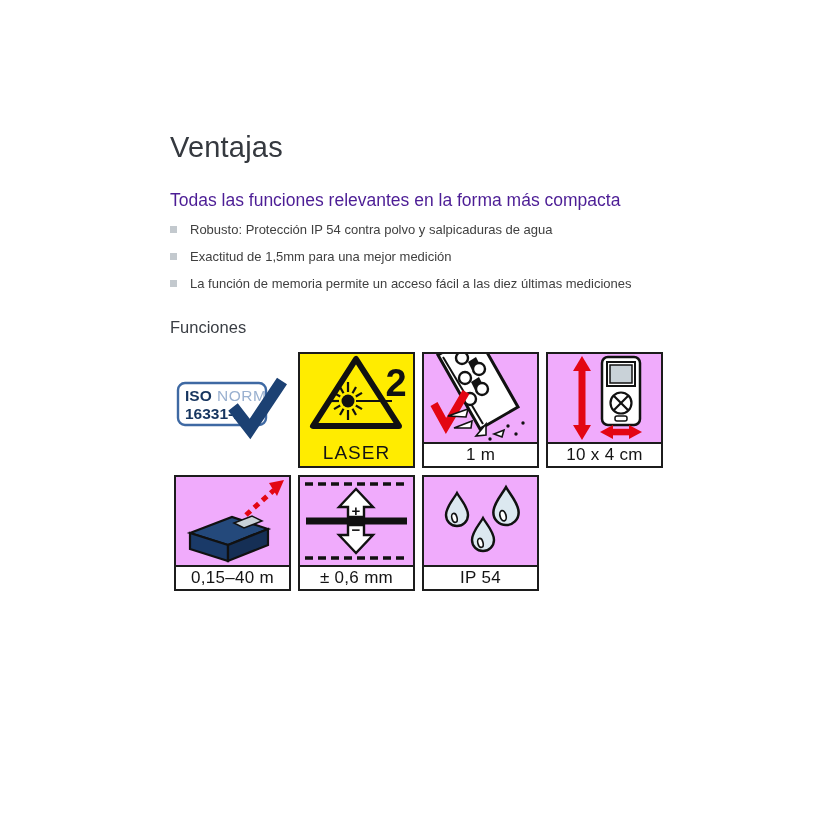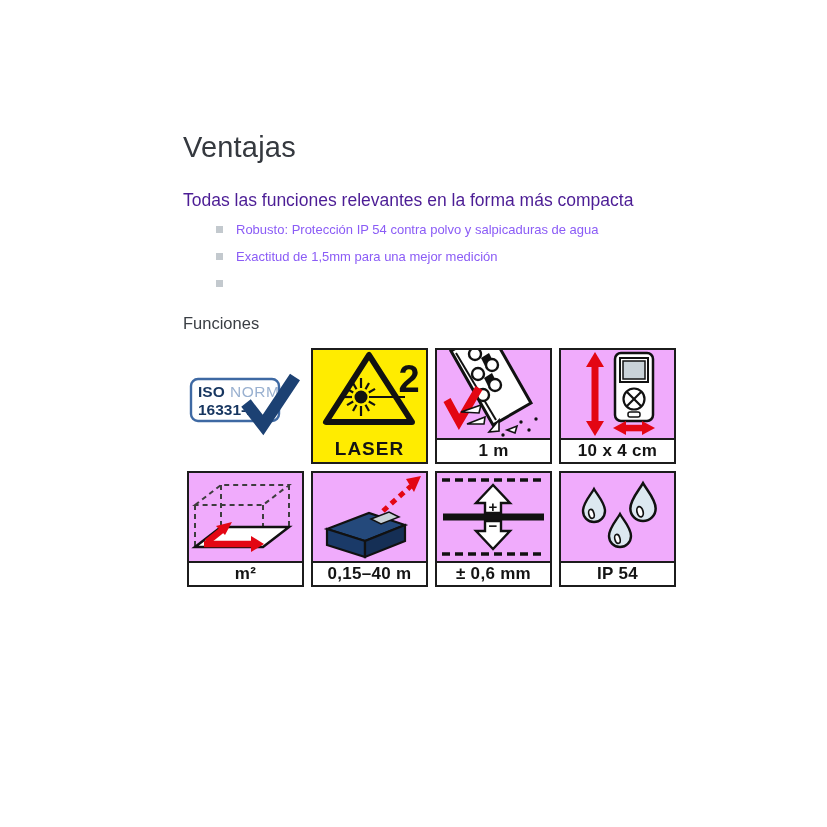--- a/index.html
+++ b/index.html
@@ -3,48 +3,48 @@
 <meta charset="utf-8">
 <style>
   html,body { margin:0; padding:0; }
   body {
     width:827px; height:827px; position:relative; overflow:hidden;
     background:#ffffff;
     font-family:"Liberation Sans","DejaVu Sans",sans-serif;
     color:#333;
     -webkit-font-smoothing:antialiased;
   }
-  .content { position:absolute; left:183px; top:131px; width:520px; }
+  .content { position:absolute; left:170px; top:131px; width:520px; }
 
   .title { font-size:29px; font-weight:400; color:#35393f; margin:0; letter-spacing:.2px; }
   .subtitle { margin:26px 0 0 0; font-size:17.5px; font-weight:400; color:#4c1d95; }
 
   .benefits { list-style:none; margin:12px 0 0 0; padding:0; }
-  .benefit { display:flex; align-items:flex-start; margin-bottom:13px; font-size:13px; line-height:14px; color:#8b5cf6;margin-left:33px; }
+  .benefit { display:flex; align-items:flex-start; margin-bottom:13px; font-size:13px; line-height:14px; color:#404040; }
   .bullet-sq { width:7px; height:7px; background:#c3c9ce; margin:3px 13px 0 0; flex:none; }
 
   .features-heading { margin:27px 0 0 0; font-size:16.5px; font-weight:400; color:#3a3e44; }
 
   .grid {
     margin:15px 0 2px 4px;
     display:grid;
     grid-template-columns:repeat(4,117px);
     grid-auto-rows:116px;
     column-gap:11px; row-gap:12px;gap:7px;
   }
   .tile {
     box-sizing:border-box; border:2px solid #1c1c1c; background:#f0abfc;
     display:flex; flex-direction:column; overflow:hidden;
   }
   .tile-art { flex:1 1 auto; min-height:0; }
   .tile-art svg { display:block; width:100%; height:100%; }
   .tile-label {
     flex:none; height:22px; background:#ffffff; border-top:2px solid #1c1c1c;
     display:flex; align-items:center; justify-content:center;
-    font-size:17px; font-weight:700; color:#141414; letter-spacing:.3px;
+    font-size:17px; font-weight:400; color:#141414; letter-spacing:.3px;
     white-space:nowrap;
   }
   .tile--laser { background:#ffec00; }
   .tile--laser .tile-label { background:transparent; border-top:none; height:26px; font-size:19px; letter-spacing:1px; }
   .tile--badge { border:none; background:transparent; }
   svg text { font-family:"Liberation Sans","DejaVu Sans",sans-serif; }
 </style>
 </head>
 <body>
 
@@ -58,20 +58,21 @@
     <li class="benefit">
       <span class="bullet-sq"></span>
       <span>Robusto: Protección IP 54 contra polvo y salpicaduras de agua</span>
     </li>
     <li class="benefit">
       <span class="bullet-sq"></span>
       <span>Exactitud de 1,5mm para una mejor medición</span>
     </li>
     <li class="benefit">
       <span class="bullet-sq"></span>
+      <span>La función de memoria permite un acceso fácil a las diez últimas mediciones</span>
     </li>
   </ul>
 
   <h2 class="features-heading">Funciones</h2>
 
   <div class="grid">
 
     <div class="tile tile--badge">
       <div class="tile-art">
         <svg viewBox="0 0 117 116" preserveAspectRatio="xMidYMid meet">
@@ -159,41 +160,20 @@
           <g fill="#e30613">
             <rect x="64" y="74.8" width="18" height="6.5"></rect>
             <polygon points="52,78 65,71 65,85"></polygon>
             <polygon points="94,78 81,71 81,85"></polygon>
           </g>
         </svg>
       </div>
       <div class="tile-label">10 x 4 cm</div>
     </div>
 
-    <div class="tile">
-      <div class="tile-art">
-        <svg viewBox="0 0 113 88" preserveAspectRatio="xMidYMid meet">
-          <g stroke="#3d3d3d" stroke-width="2" stroke-dasharray="5 4" fill="none">
-            <path d="M6,32 L32,12 L100,12 L74,32 Z"></path>
-            <line x1="6" y1="32" x2="6" y2="74"></line>
-            <line x1="32" y1="12" x2="32" y2="54"></line>
-            <line x1="100" y1="12" x2="100" y2="54"></line>
-            <line x1="74" y1="32" x2="74" y2="74"></line>
-          </g>
-          <polygon points="6,74 32,54 100,54 74,74" fill="#ffffff" stroke="#111111" stroke-width="2.5"></polygon>
-          <g>
-            <line x1="33" y1="57" x2="18" y2="69" stroke="#e30613" stroke-width="6.5"></line>
-            <line x1="15" y1="71" x2="62" y2="71" stroke="#e30613" stroke-width="6.5"></line>
-            <polygon points="43,49 27,53 36,62" fill="#e30613"></polygon>
-            <polygon points="75,71 62,63 62,79" fill="#e30613"></polygon>
-          </g>
-        </svg>
-      </div>
-      <div class="tile-label">m²</div>
-    </div>
 
     <div class="tile">
       <div class="tile-art">
         <svg viewBox="0 0 113 88" preserveAspectRatio="xMidYMid meet">
           <line x1="70" y1="38" x2="98" y2="13" stroke="#e30613" stroke-width="5" stroke-dasharray="6 5"></line>
           <polygon points="108,3 93,6 101,19" fill="#e30613"></polygon>
           <g>
             <polygon points="14,56 56,40 92,52 52,68" fill="#24497b" stroke="#111111" stroke-width="2.2"></polygon>
             <polygon points="14,56 52,68 52,84 14,72" fill="#1a3a68" stroke="#111111" stroke-width="2.2"></polygon>
             <polygon points="52,68 92,52 92,68 52,84" fill="#152f55" stroke="#111111" stroke-width="2.2"></polygon>

